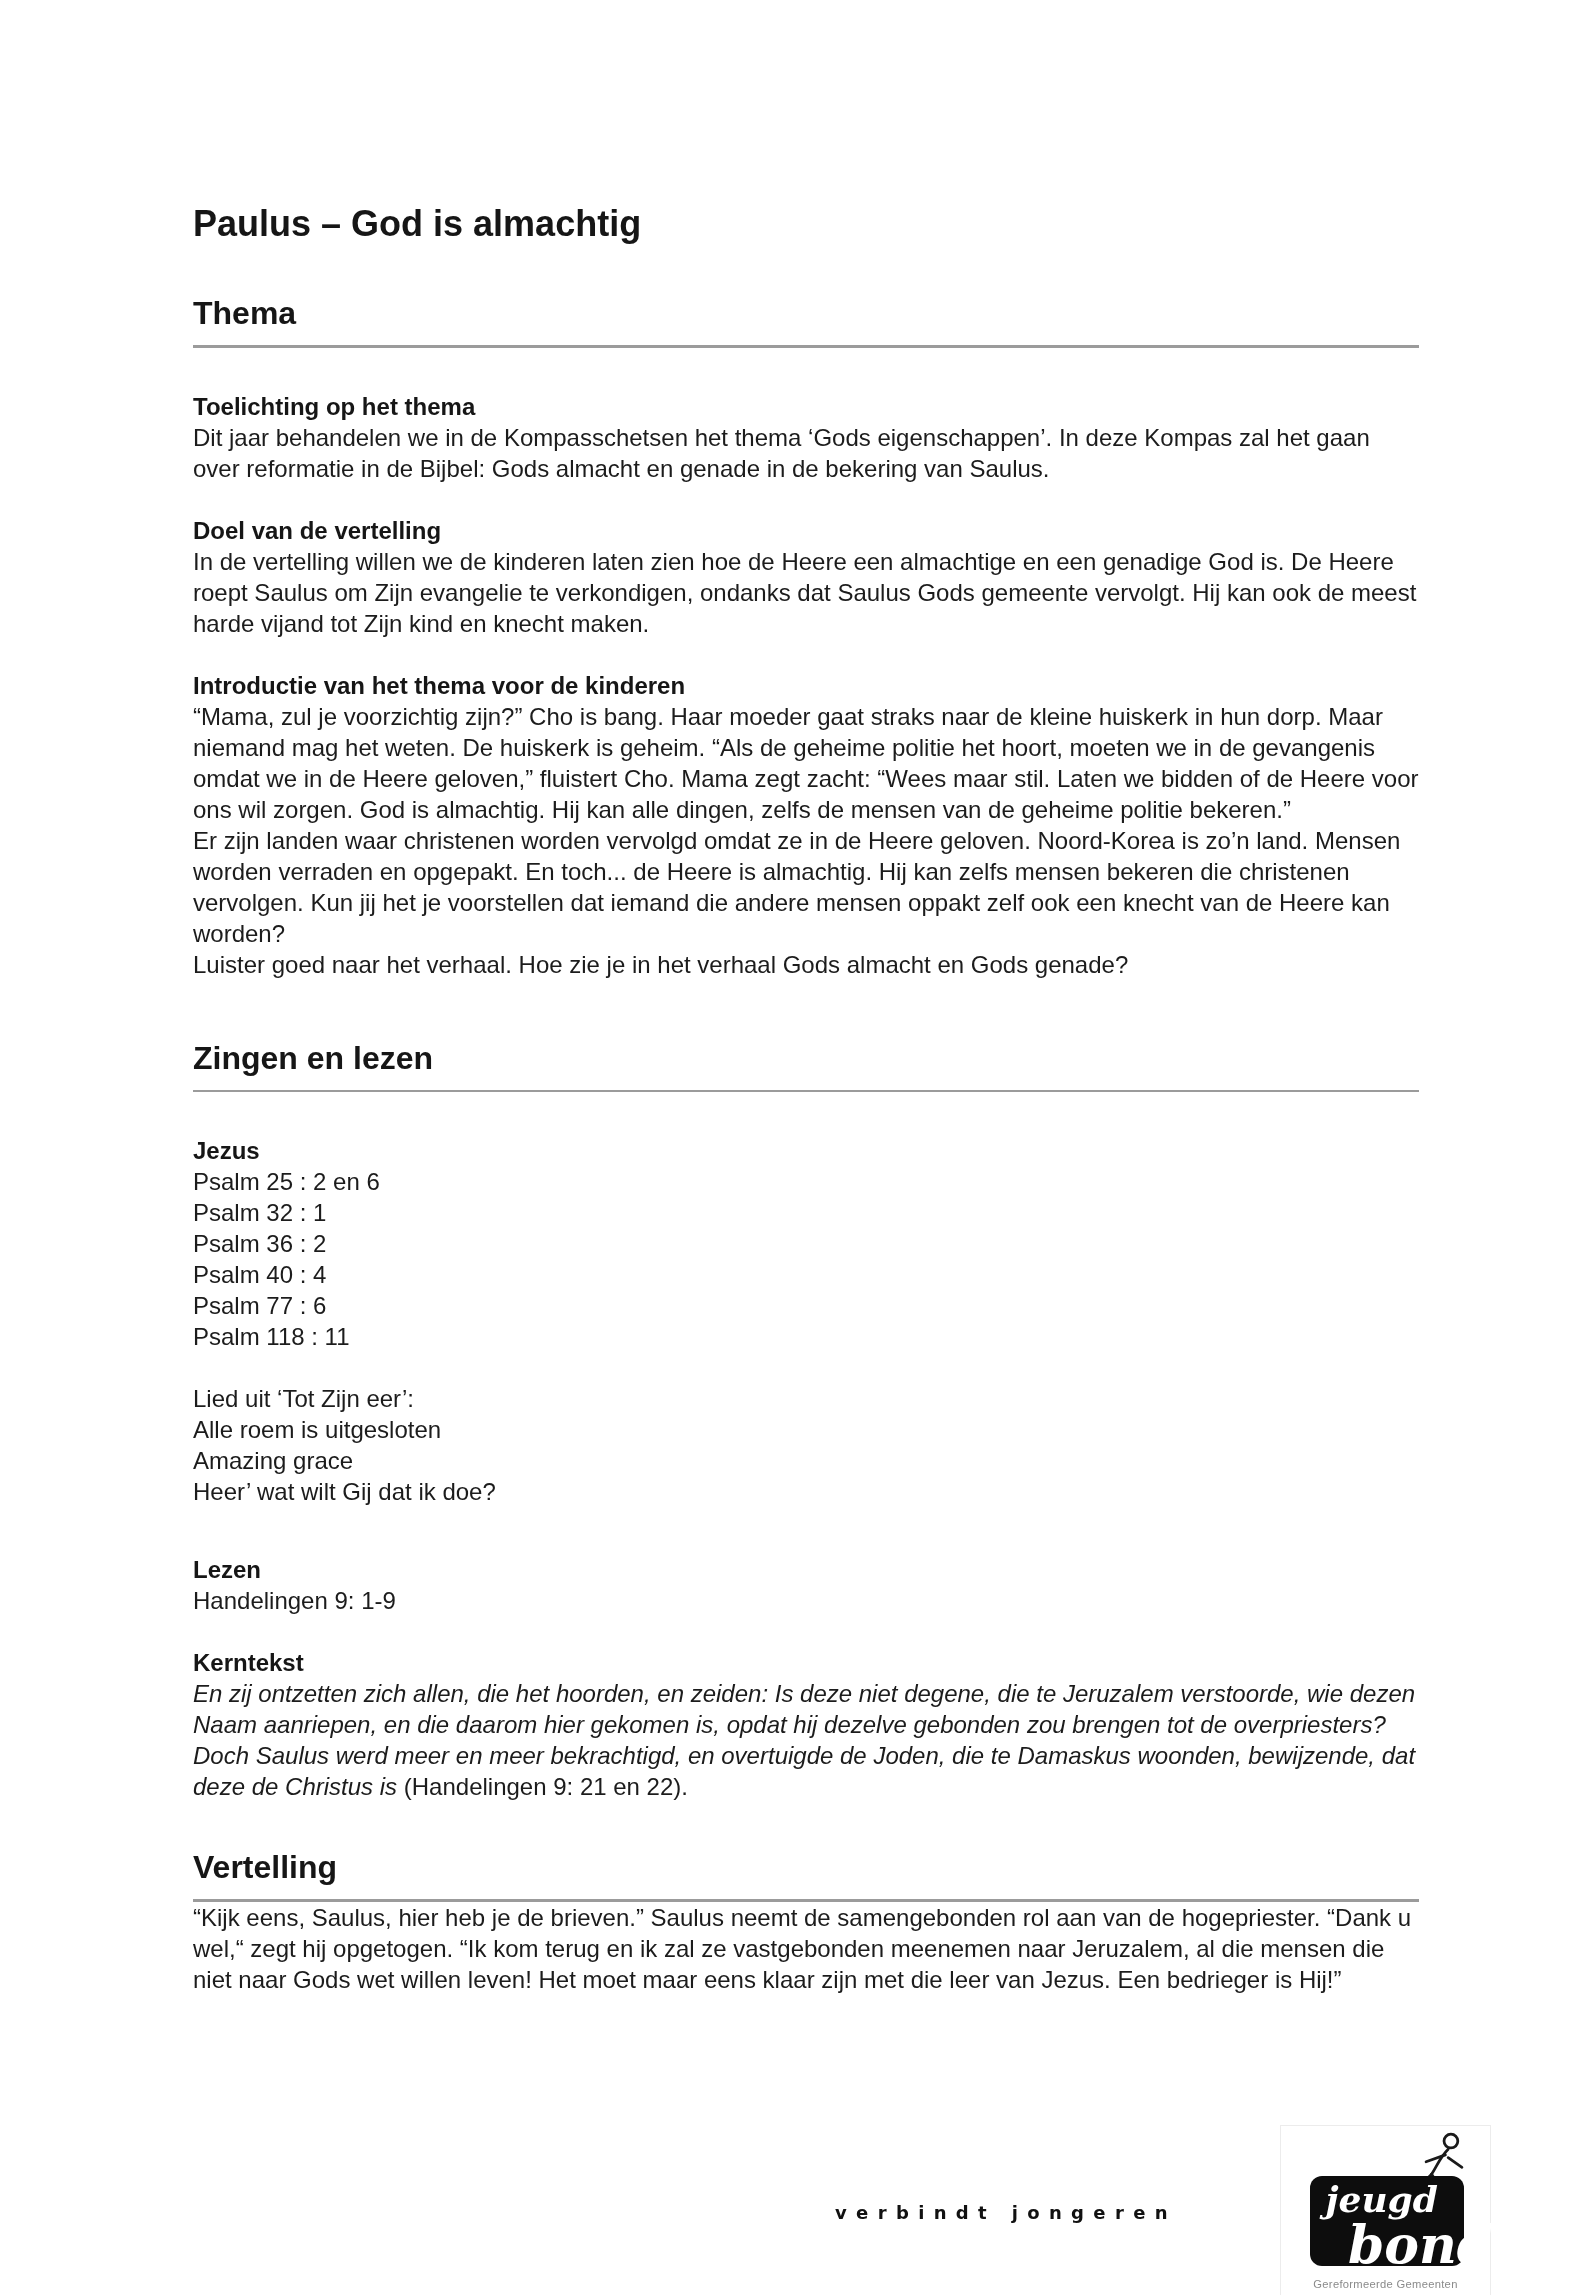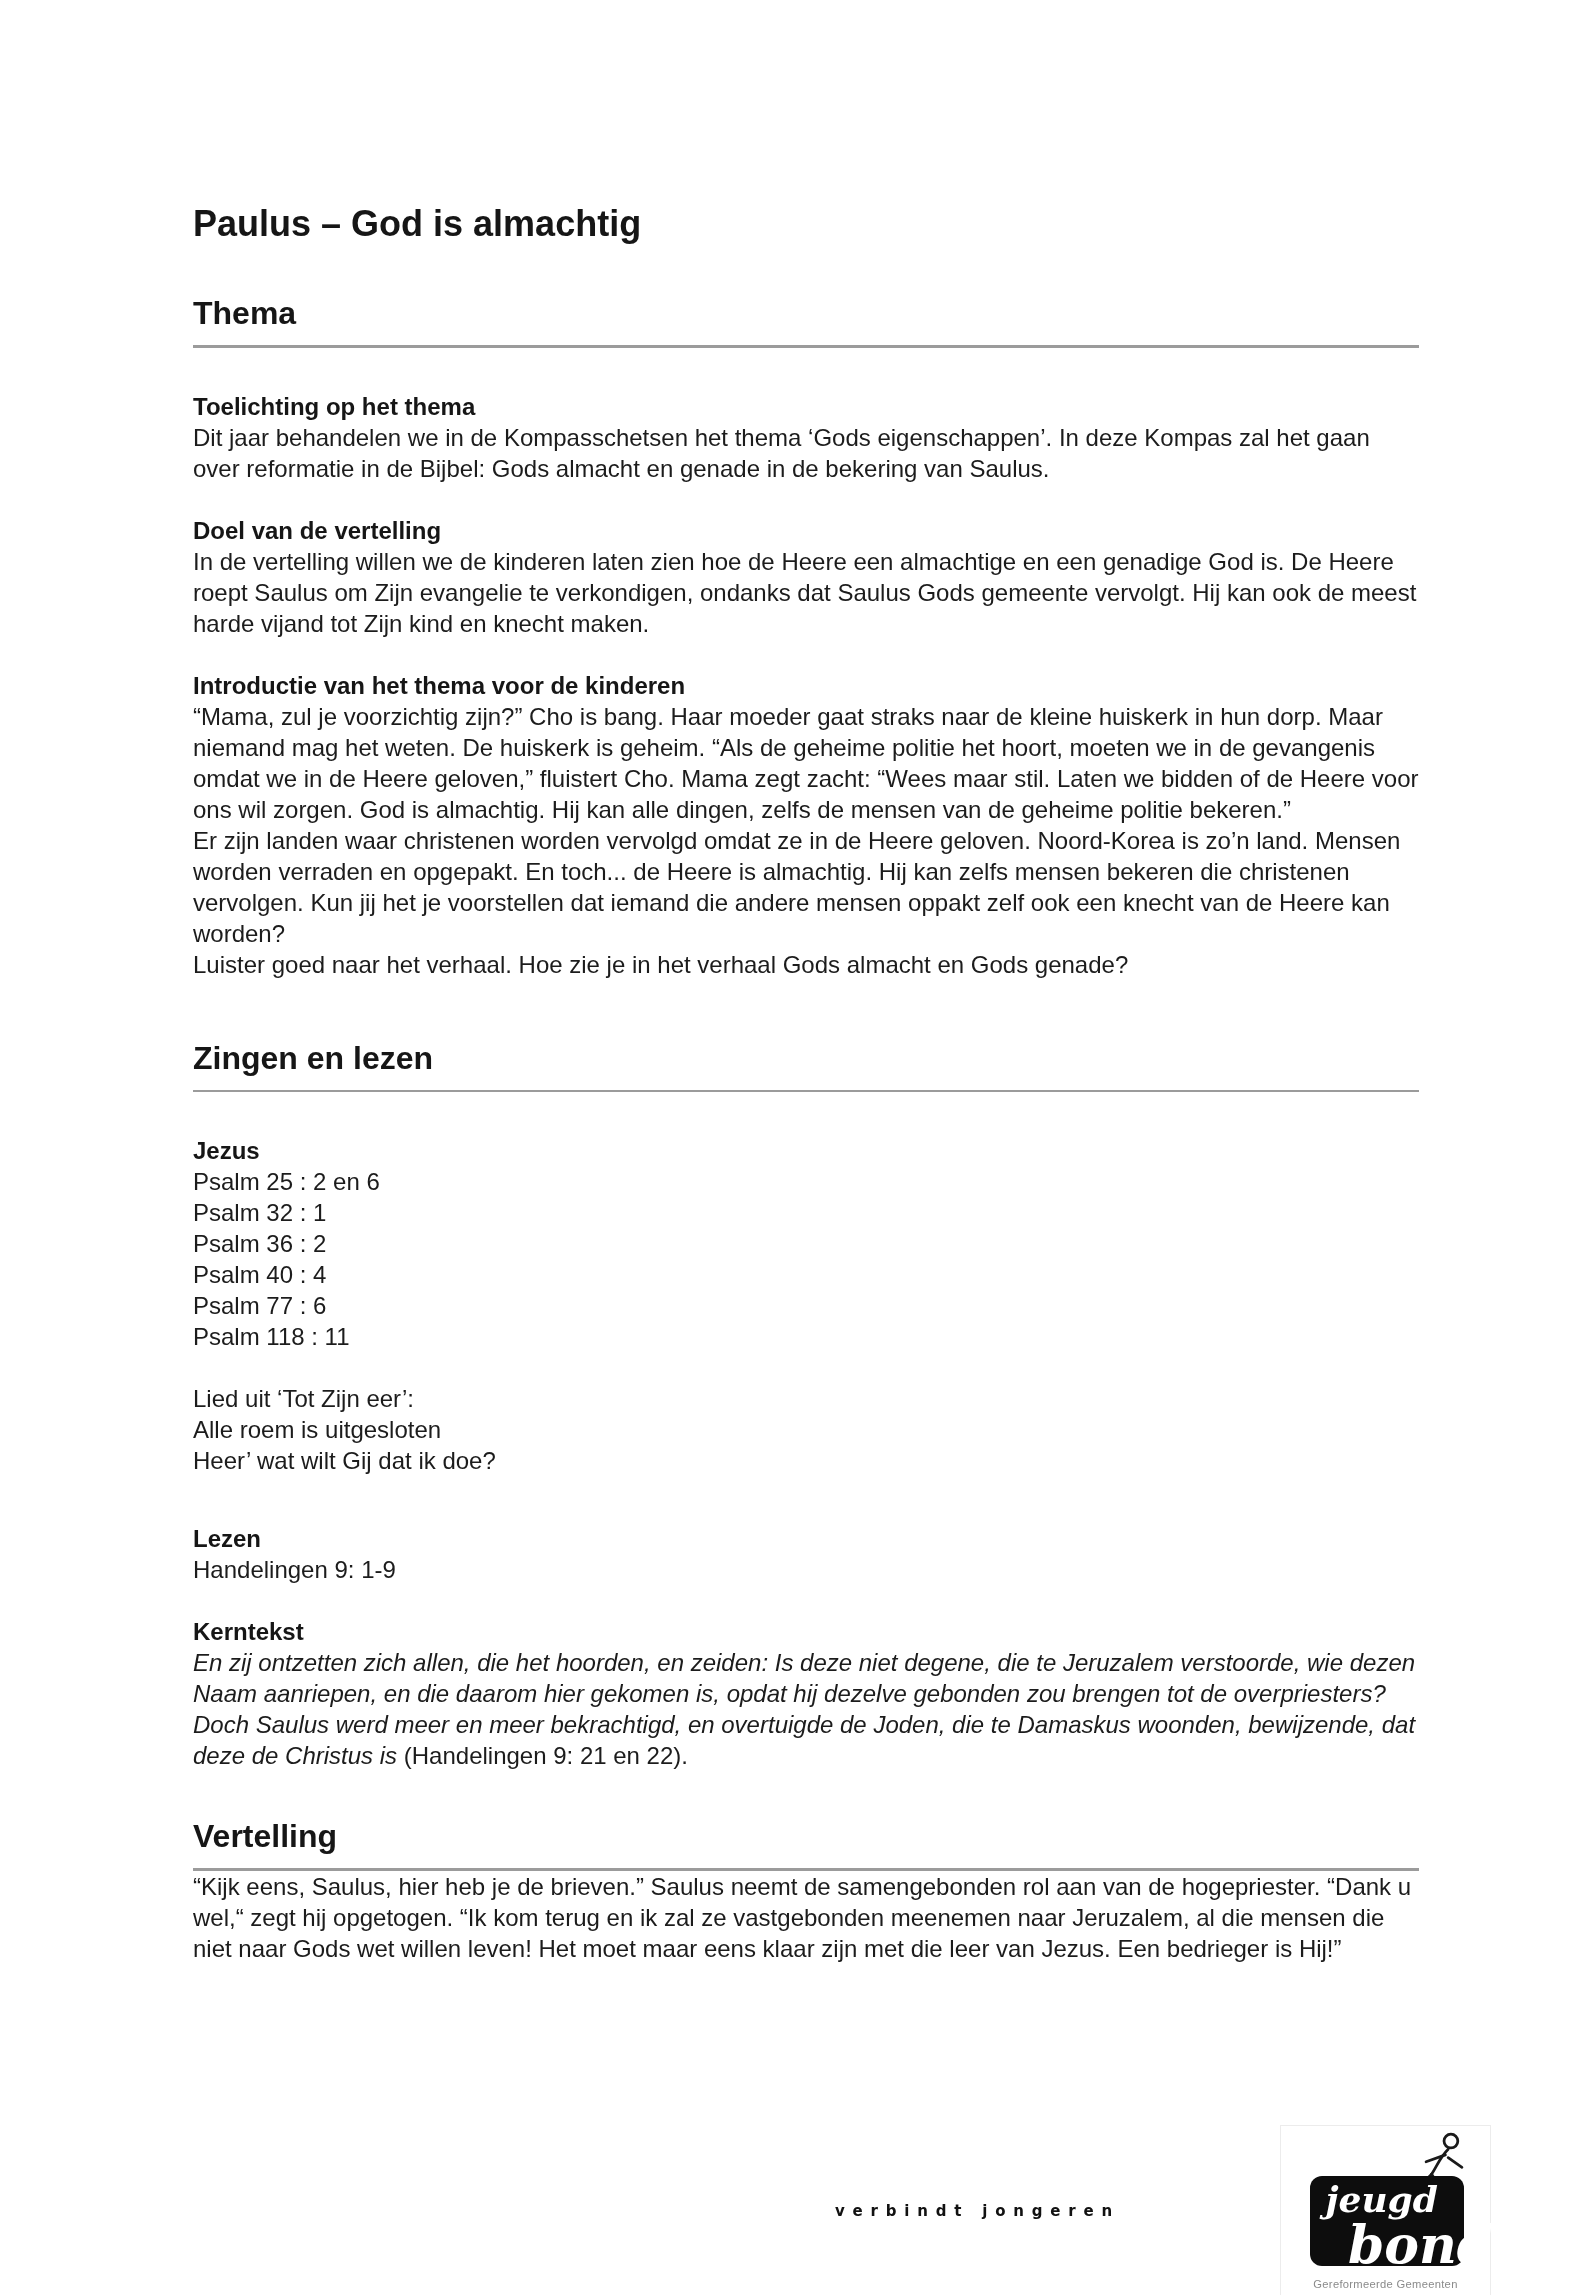--- a/index.html
+++ b/index.html
@@ -54,21 +54,21 @@
   .gap-lg { margin-top: 60px; }
   .gap-md { margin-top: 47px; }
   .italic { font-style: italic; }
   .vertelling-par { margin-top: 22.4px; }
 
   
   .tagline {
     position: absolute;
     left: 835px;
     top: 2202px;
-    font-size: 15px;
+    font-size: 18px;
     font-weight: bold;
     letter-spacing: 0.52em;
     color: #111111;
     font-family: "DejaVu Sans", sans-serif;
   }
   .logo-card {
     position: absolute;
     left: 1280px;
     top: 2125px;
     width: 211px;
@@ -149,20 +149,21 @@
     <div class="line">Psalm 32 : 1</div>
     <div class="line">Psalm 36 : 2</div>
     <div class="line">Psalm 40 : 4</div>
     <div class="line">Psalm 77 : 6</div>
     <div class="line">Psalm 118 : 11</div>
   </div>
 
   <div class="subsection">
     <div class="line">Lied uit ‘Tot Zijn eer’:</div>
     <div class="line">Alle roem is uitgesloten</div>
+    <div class="line">Amazing grace</div>
     <div class="line">Heer’ wat wilt Gij dat ik doe?</div>
   </div>
 
   <div class="subsection gap-md">
     <div class="sub-head">Lezen</div>
     <div class="line">Handelingen 9: 1-9</div>
   </div>
 
   <div class="subsection">
     <div class="sub-head">Kerntekst</div>

